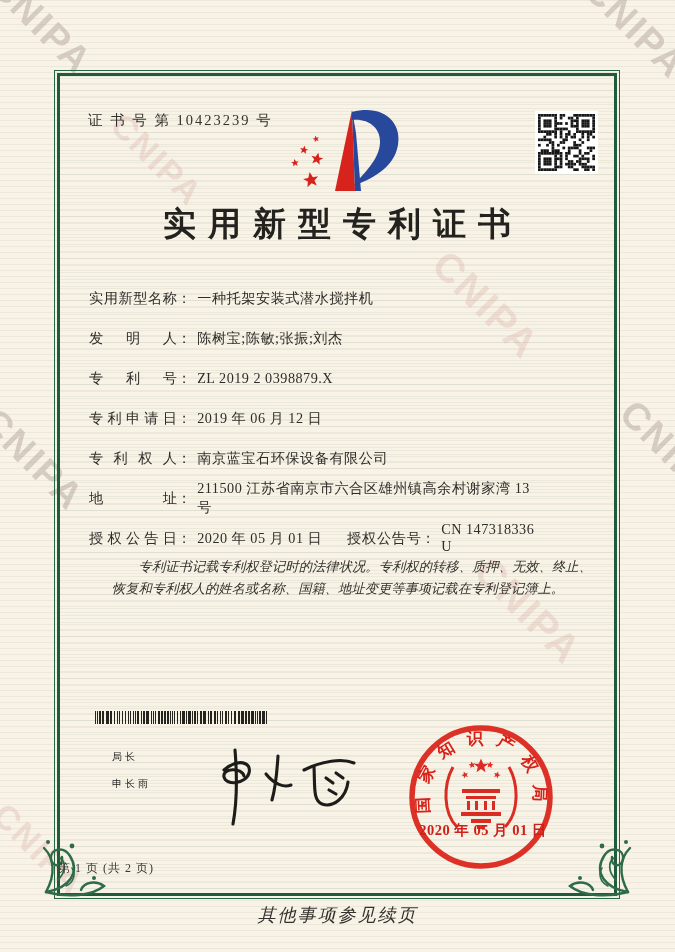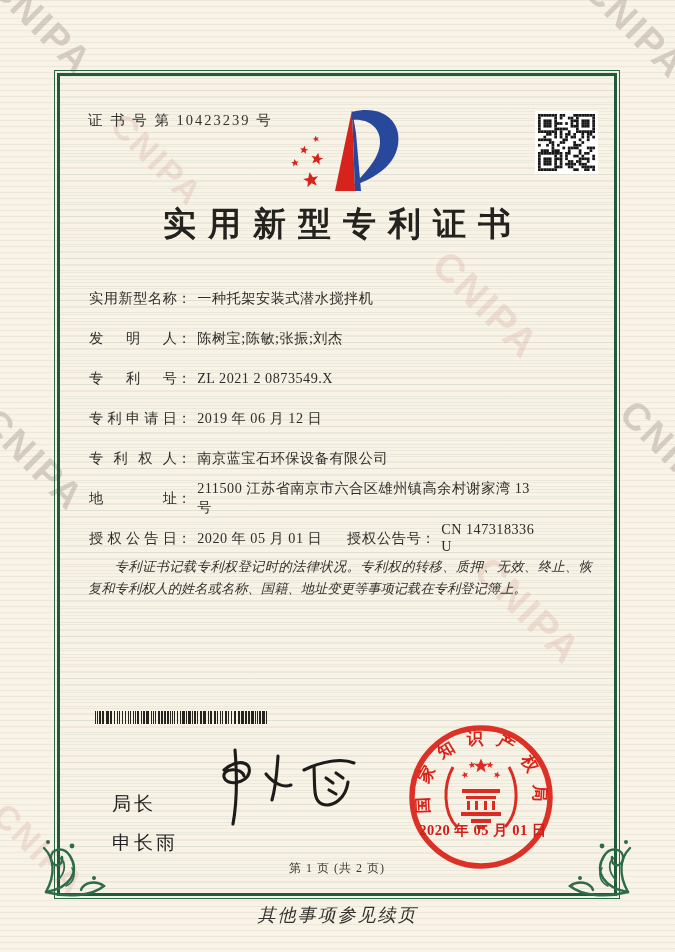--- a/index.html
+++ b/index.html
@@ -63,40 +63,40 @@
   .fcolon{ flex:none; margin-right:6px; }
   .fvalue{ letter-spacing:.5px; }
   .row-split .grp2{ position:absolute; left:258px; display:flex; align-items:center; }
   .grp2 .flabel{ width:74px; }
   
   .body-text{
     position:absolute; left:88px; top:556px; width:504px;
     font-size:13.3px; line-height:21.5px; color:#33312d; text-align:justify;
   }
   .body-text p{ text-indent:2em; }
-  .para2{ font-style:italic; }
+  .para2{ font-style:italic;margin-left:24px; }
   
   .barcode{ position:absolute; left:95px; top:711px; line-height:0; }
   
   .sig-block{
     position:absolute; left:112px; top:750px;
     font-family:"Liberation Sans","DejaVu Sans",sans-serif;
-    font-size:19px; color:#222; letter-spacing:3px;margin-top:41px;
+    font-size:10px; color:#222; letter-spacing:3px;
   }
   .sig-block .name{ margin-top:13px; }
   .handwriting{ position:absolute; left:196px; top:740px; }
   
   .seal{ position:absolute; left:405px; top:719px; }
   .seal-date{
     position:absolute; left:412px; top:821px; width:142px; text-align:center;
     color:#cf1f18; font-size:14.5px; letter-spacing:.5px; font-weight:600;
   }
   
   .page-info{
-    position:absolute; left:58px; top:860px; width:558px; text-align:center;
+    position:absolute; left:58px; top:860px; width:558px; text-align:left;
     font-size:12px; letter-spacing:1px; color:#3a3834;
   }
   .cont-note{
     position:absolute; left:0; top:903px; width:675px; text-align:center;
     font-size:18px; letter-spacing:2px; color:#33312d; font-style:italic;
   }
 </style>
 </head>
 <body>
 
@@ -395,21 +395,21 @@
       <span class="fvalue">一种托架安装式潜水搅拌机</span>
     </div>
     <div class="frow">
       <span class="flabel">发明人</span>
         <span class="fcolon">：</span>
       <span class="fvalue">陈树宝;陈敏;张振;刘杰</span>
     </div>
     <div class="frow">
       <span class="flabel">专利号</span>
         <span class="fcolon">：</span>
-      <span class="fvalue">ZL 2021 2 0873549.X</span>
+      <span class="fvalue">ZL 2019 2 0398879.X</span>
     </div>
     <div class="frow">
       <span class="flabel">专利申请日</span>
         <span class="fcolon">：</span>
       <span class="fvalue">2019 年 06 月 12 日</span>
     </div>
     <div class="frow">
       <span class="flabel">专利权人</span>
         <span class="fcolon">：</span>
       <span class="fvalue">南京蓝宝石环保设备有限公司</span>

